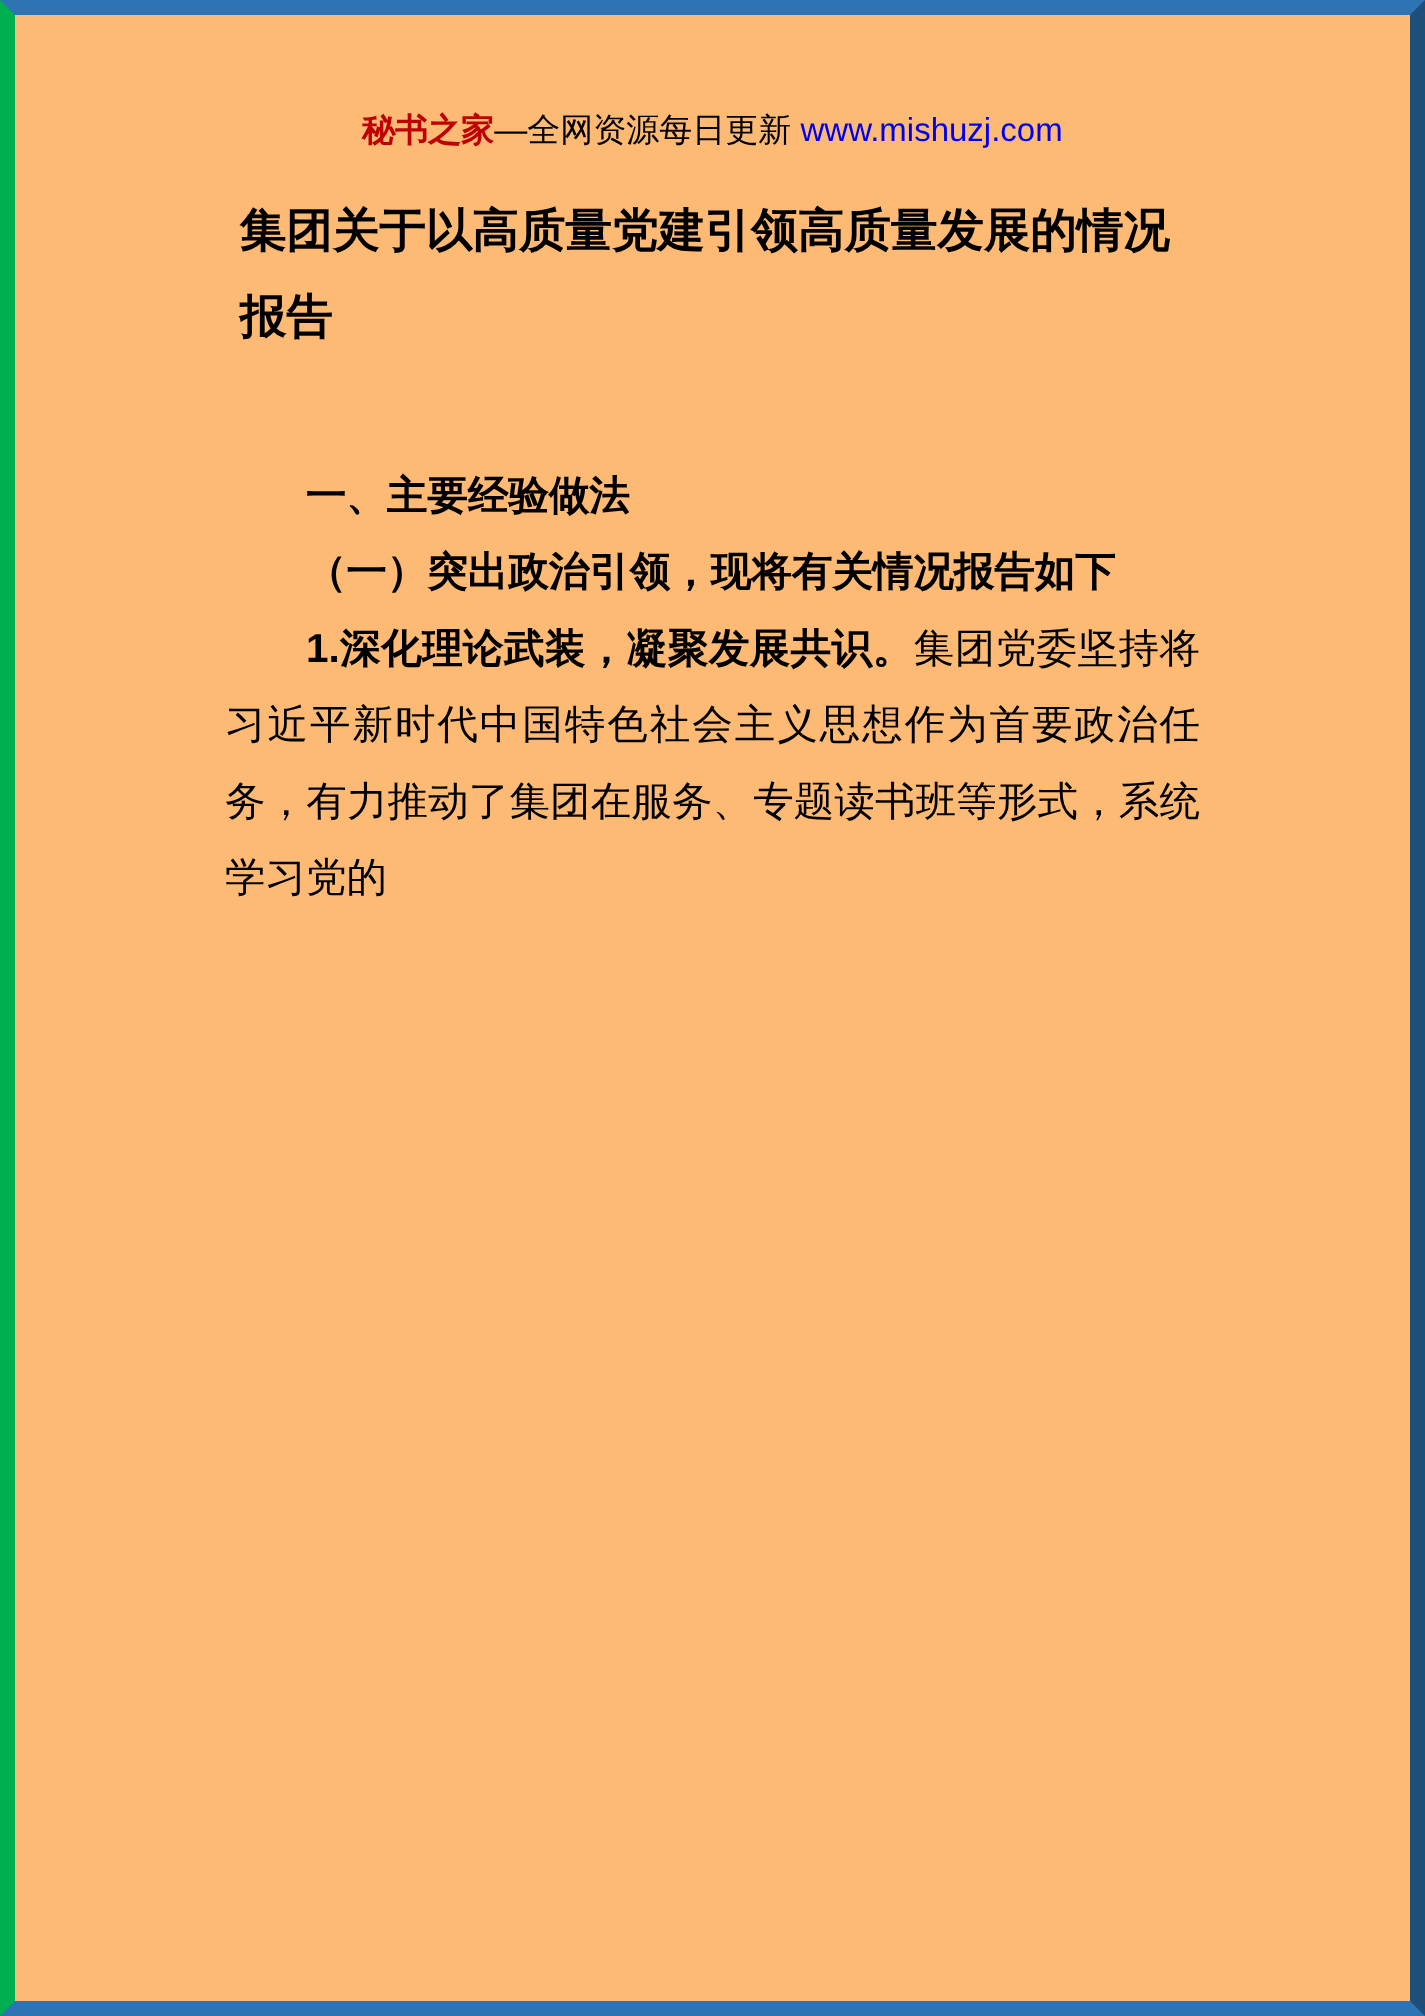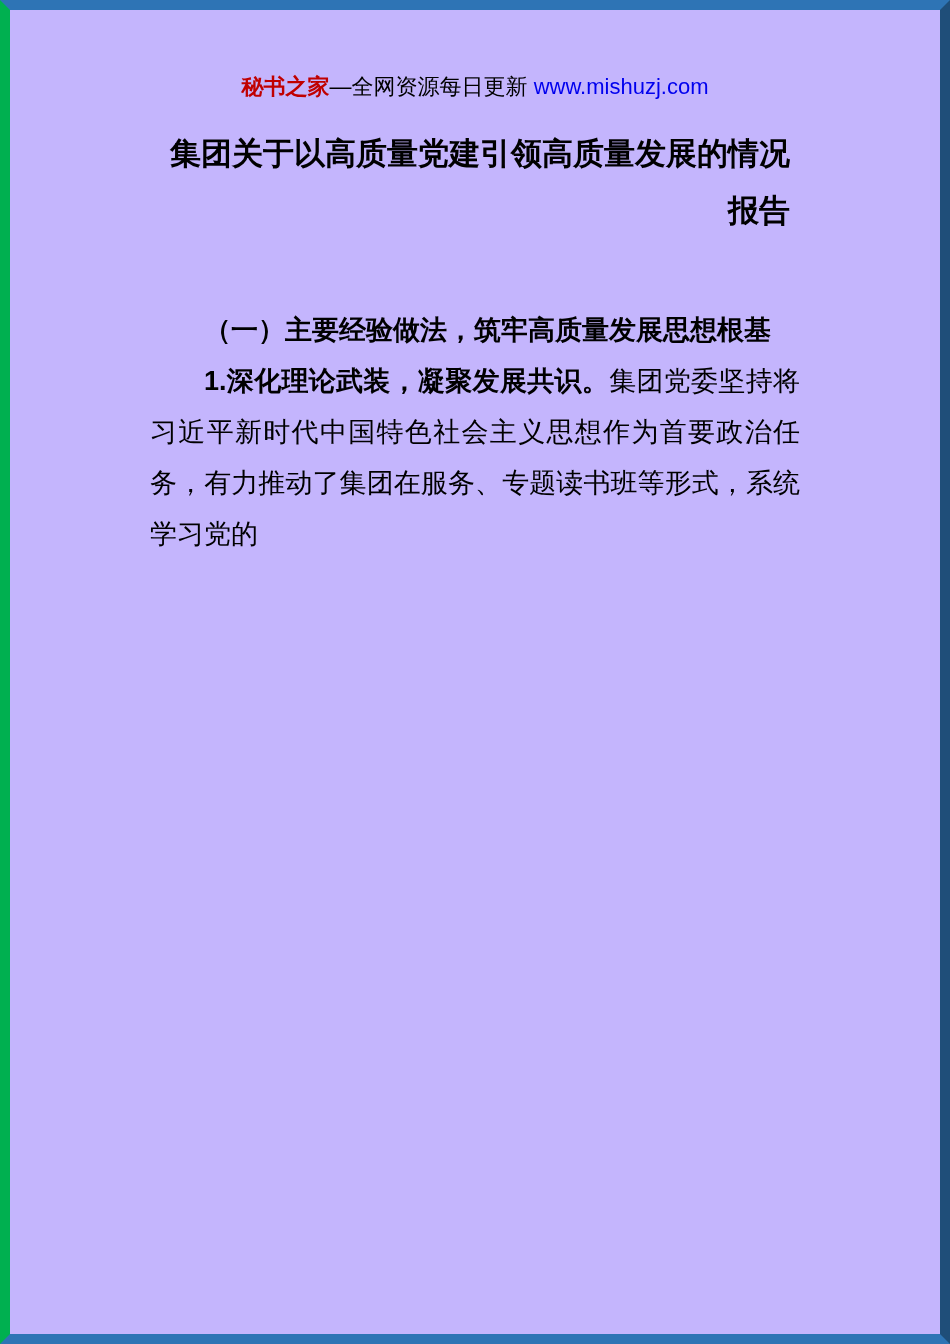--- a/index.html
+++ b/index.html
@@ -6,21 +6,21 @@
     margin: 0;
     padding: 0;
     background: #ffffff;
     font-family: "Liberation Sans", "DejaVu Sans", sans-serif;
   }
   .page {
     position: relative;
     width: 950px;
     height: 1344px;
     box-sizing: border-box;
-    background: #c4b5fd;
+    background: #fdba74;
     border-top: 10px solid #2e74b5;
     border-right: 10px solid #1f4e79;
     border-bottom: 10px solid #2e74b5;
     border-left: 10px solid #00b050;
     padding: 52px 140px 40px 140px;
     overflow: hidden;
   }
   .header-line {
     text-align: center;
     font-size: 22px;
@@ -34,21 +34,21 @@
   }
   .tagline {
     color: #000000;
   }
   .site-url {
     color: #0000ee;
   }
   .doc-title {
     width: 630px;
     margin: 22px auto 0 auto;
-    text-align: right;
+    text-align: left;
     font-size: 31px;
     font-weight: bold;
     line-height: 1.85;
     color: #000000;
   }
   .content {
     margin-top: 66px;
   }
   .para {
     font-size: 27px;
@@ -73,21 +73,22 @@
 
   <div class="header-line">
     <span class="brand">秘书之家</span><span class="tagline">—全网资源每日更新 </span><span class="site-url">www.mishuzj.com</span>
   </div>
 
   <div class="doc-title">集团关于以高质量党建引领高质量发展的情况报告</div>
 
   <div class="content">
 
 
+    <p class="para bold">一、主要经验做法</p>
 
 
-    <p class="para bold">（一）主要经验做法，筑牢高质量发展思想根基</p>
+    <p class="para bold">（一）突出政治引领，现将有关情况报告如下</p>
 
     <p class="para"><span class="bold-run">1.深化理论武装，凝聚发展共识。</span><span>集团党委坚持将习近平新时代中国特色社会主义思想作为首要政治任务，有力推动了集团在服务、专题读书班等形式，系统学习党的</span></p>
 
   </div>
 
 </div>
 
 </body></html>

